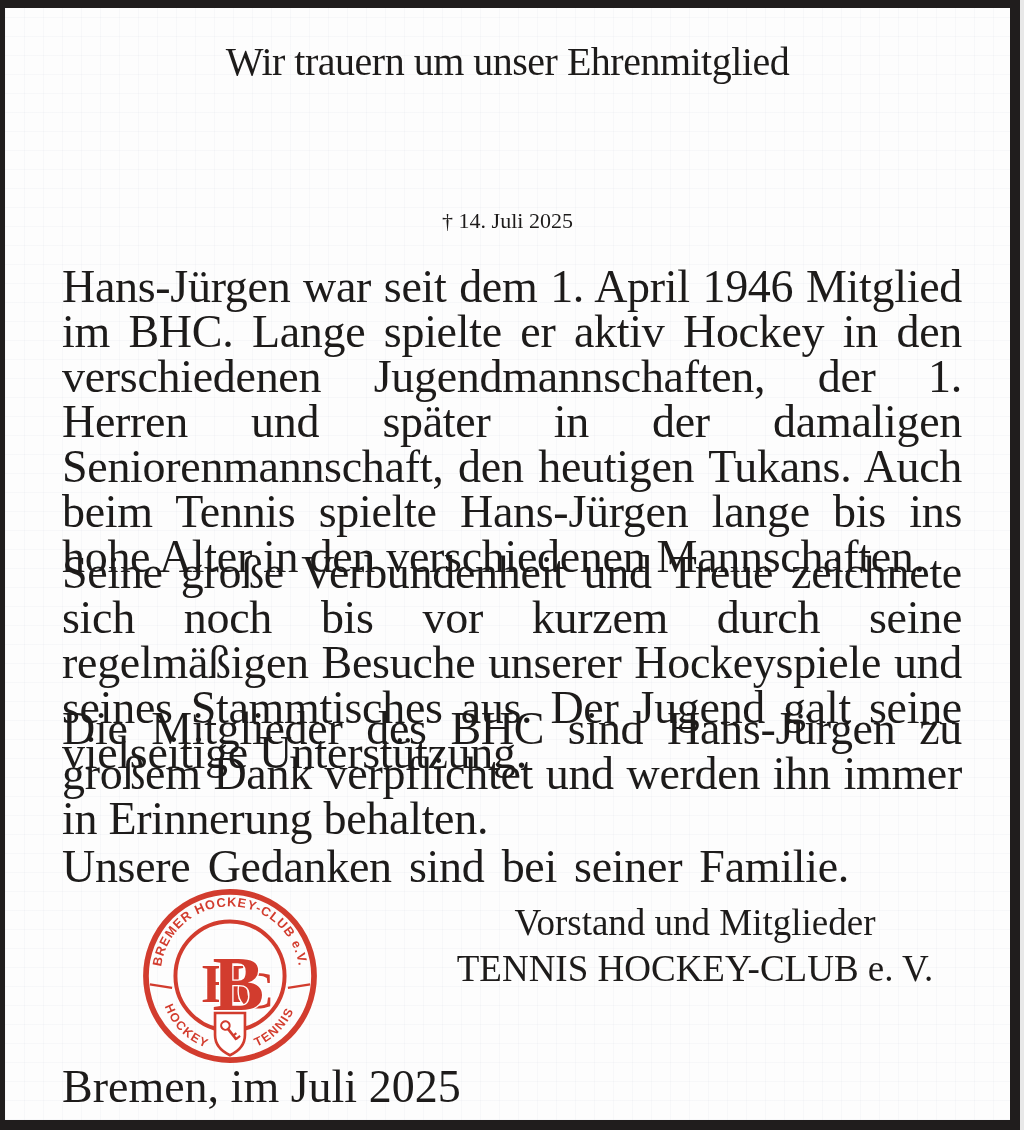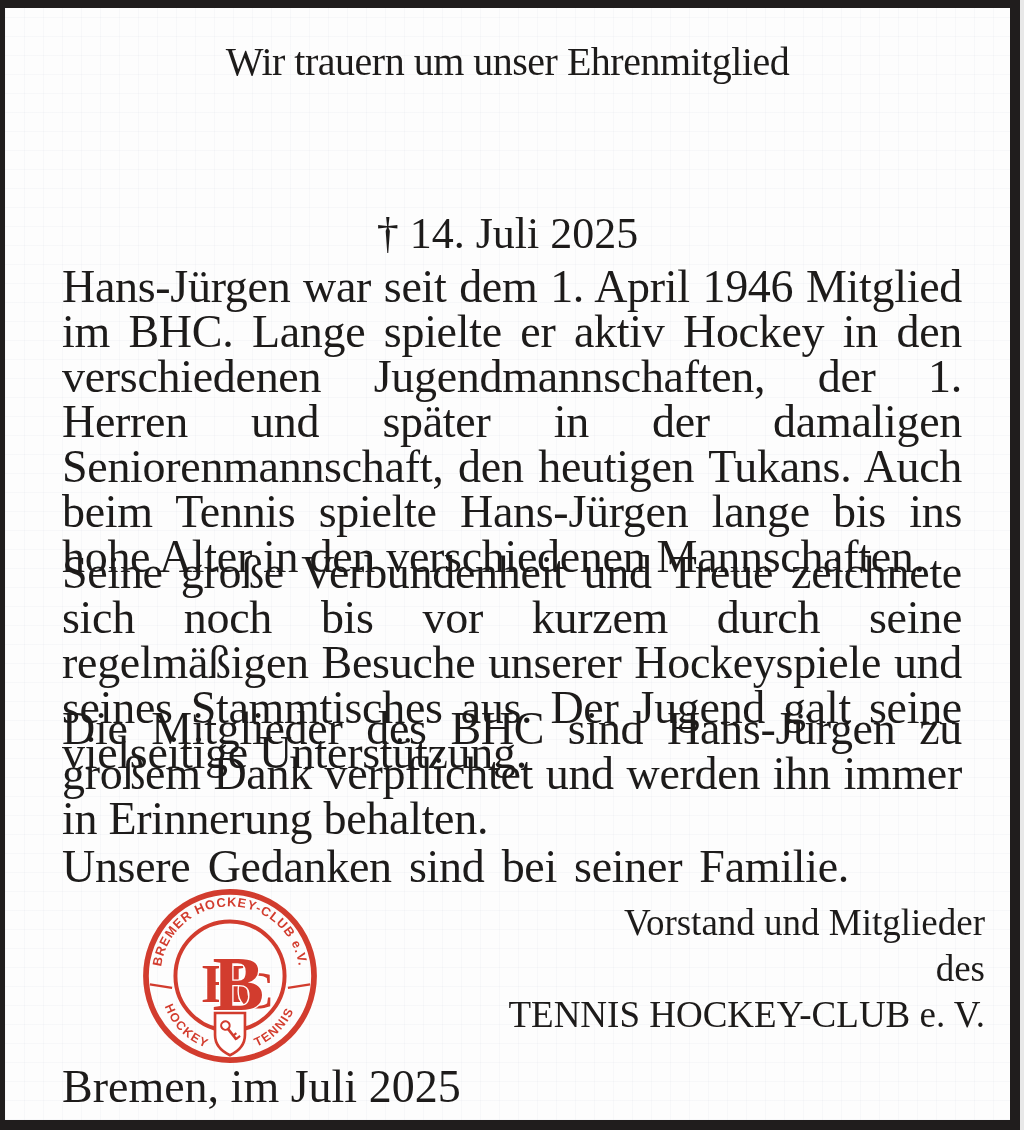--- a/index.html
+++ b/index.html
@@ -29,40 +29,40 @@
   }
   .name{
     top:76px;left:0;width:100%;
     margin:0;text-align:center;
     font-size:96px;font-weight:400;letter-spacing:-2px;
     line-height:1.15;
   }
   .death-date{
     top:200px;left:0;width:100%;
     text-align:center;
-    font-size:44px;
+    font-size:22px;
   }
   .para{
     left:57px;width:900px;
     margin:0;
     font-size:46px;line-height:45px;
     text-align:justify;
     letter-spacing:-0.3px;
   }
   .p1{top:256px;}
   .p2{top:542px;}
   .p3{top:698px;}
   .p4{top:836px;text-align:left;word-spacing:6px;}
   .logo-wrap{
     left:137px;top:880px;width:176px;height:176px;
   }
   .logo-wrap svg{display:block;width:176px;height:176px;}
   .signature{
     left:400px;top:892px;width:580px;
-    text-align:right;
+    text-align:center;
     font-size:37px;line-height:46px;
   }
   .place-date{
     left:57px;top:1052px;
     font-size:46px;
   }
   .lg-ring{fill:none;stroke:#d23c2e;}
   .lg-arc-text{
     font-family:"Liberation Sans","DejaVu Sans",sans-serif;
     font-weight:bold;
@@ -127,19 +127,18 @@
         <circle cx="0" cy="-8.5" r="4.8" stroke-width="2.4"></circle>
         <line x1="0" y1="-3.7" x2="0" y2="12" stroke-width="3"></line>
         <line x1="0" y1="11" x2="6" y2="11" stroke-width="2.4"></line>
         <line x1="0" y1="6" x2="4.5" y2="6" stroke-width="2.4"></line>
       </g>
     </svg>
   </div>
 
   <div class="abs signature">
     <div>Vorstand und Mitglieder</div>
-    <div>des</div>
     <div>TENNIS HOCKEY-CLUB e. V.</div>
   </div>
 
   <div class="abs place-date">Bremen, im Juli 2025</div>
 
 </div>
 
 </body></html>

